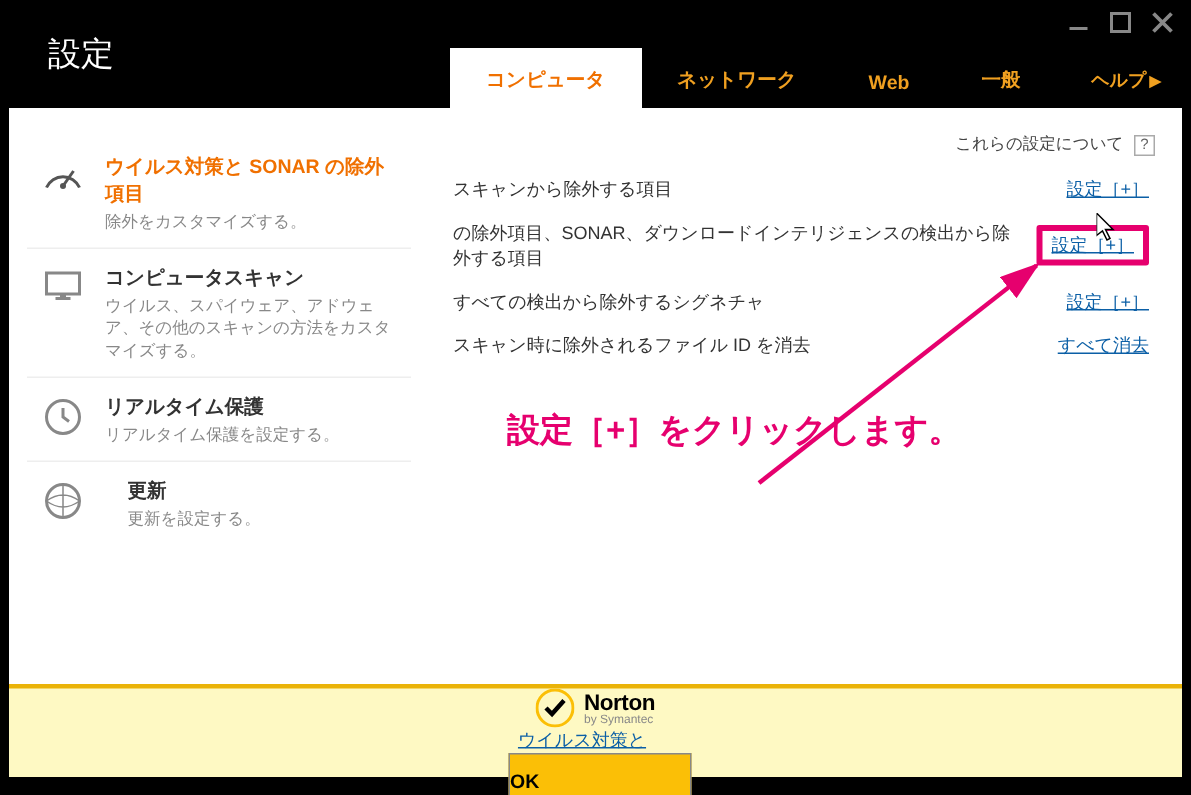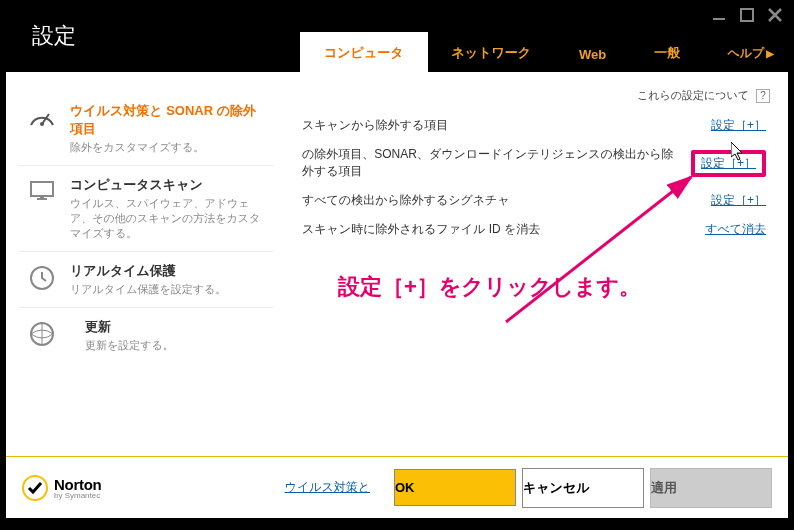--- a/index.html
+++ b/index.html
@@ -163,26 +163,27 @@
   color: #e6006e;
   pointer-events: none;
 }
 .arrow {
   position: absolute;
   top: 100px;
   left: 210px;
   pointer-events: none;
 }
 .footer {
-  background: #ffffff;
+  background: #fef9c3;
   height: 62px;
   display: flex;
   align-items: center;
   padding: 0 16px;
-  border-top: 1px solid #eab308;
+  border-top: 3px solid #eab308;
+  flex-direction: column;
 }
 .norton-logo {
   display: flex;
   align-items: center;
   gap: 6px;
 }
 .norton-check {
   width: 26px;
   height: 26px;
 }

